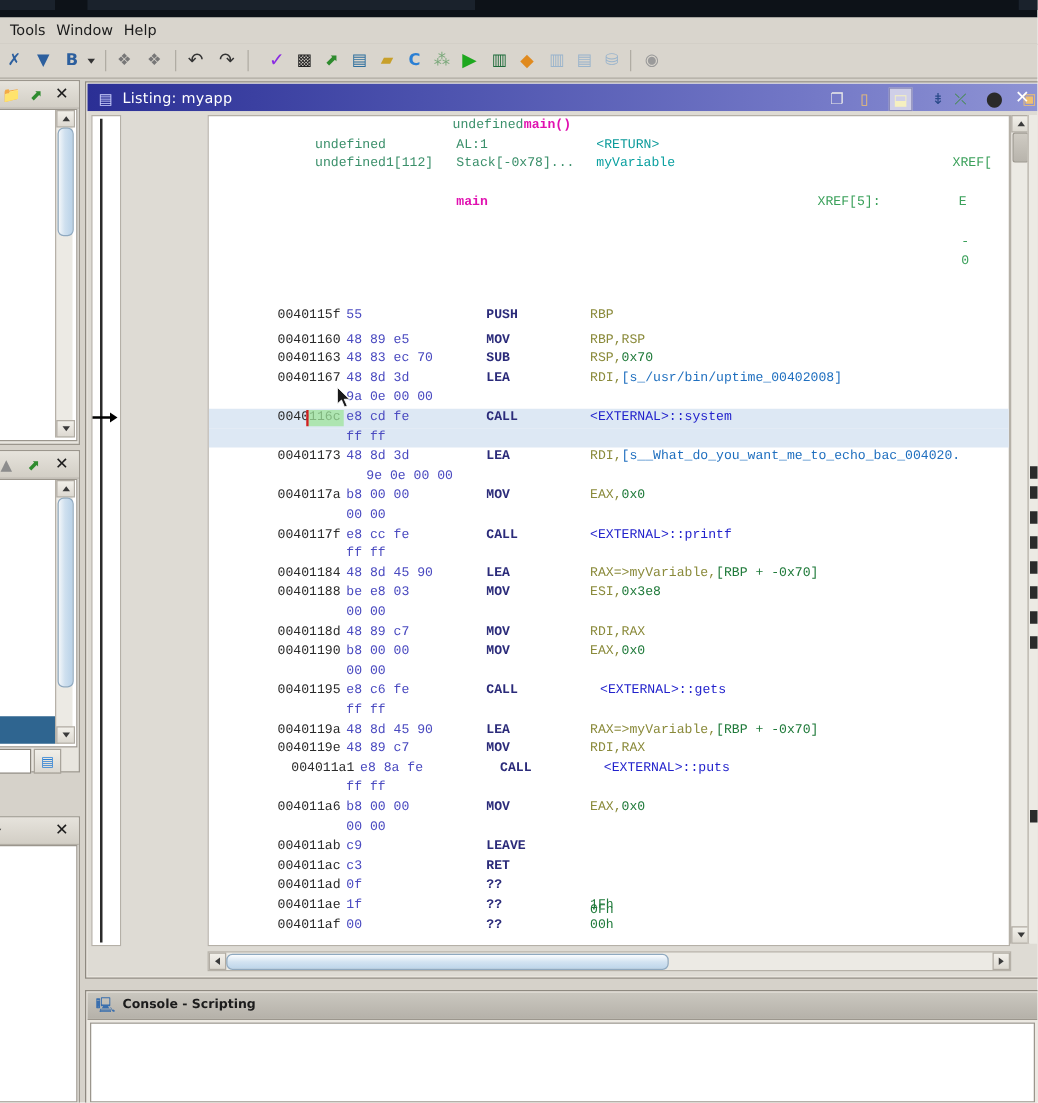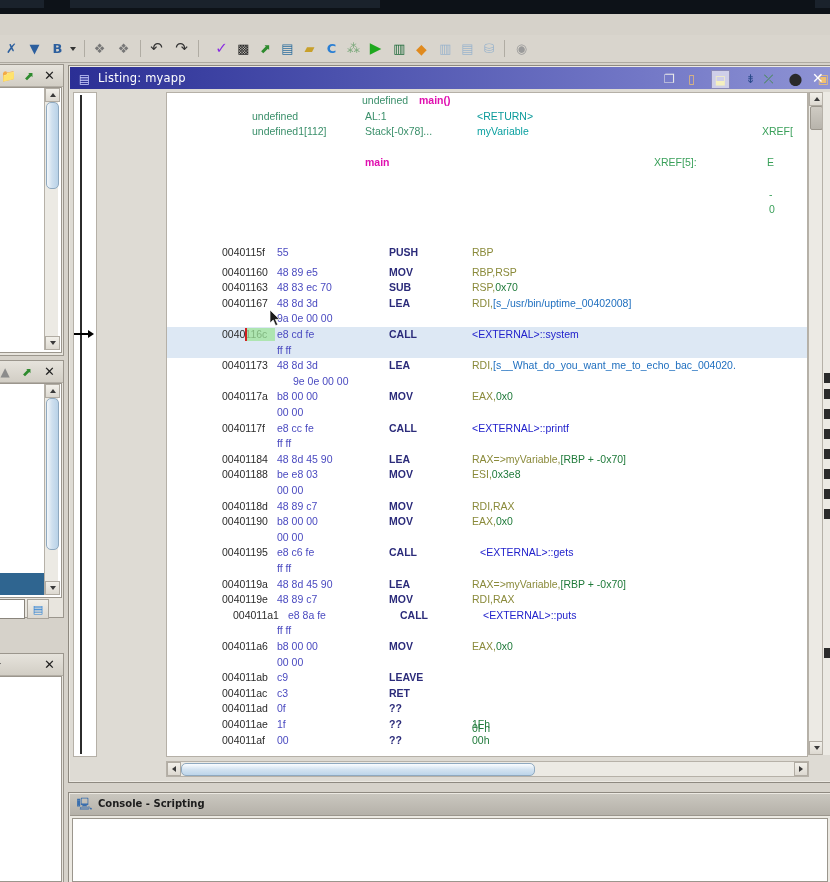--- a/index.html
+++ b/index.html
@@ -76,21 +76,21 @@
     display:flex;align-items:center;}
   .navarrow .shaft{width:14px;height:2px;background:#000;}
   .navarrow .head{width:0;height:0;border-top:4px solid transparent;border-bottom:4px solid transparent;border-left:6px solid #000;}
 
   
   .codearea{position:absolute;left:96px;top:3px;width:640px;height:663px;
     background:#ffffff;border:1px solid #b5b0a7;overflow:hidden;}
   .codeinner{position:absolute;left:0;top:0;width:660px;}
 
   .crow{position:relative;height:15.6px;white-space:pre;
-    font-family:Liberation Sans, sans-serif;font-size:10.5px;}
+    font-family:Liberation Mono, monospace;font-size:10.5px;}
   .crow.hl{background:#dde8f4;}
   .tok{position:absolute;top:1px;white-space:pre;}
 
   .c-addr{color:#2b2b2b;}
   .c-byte{color:#4a4ac0;}
   .c-mnem{color:#2b2b7a;font-weight:bold;}
   .c-reg{color:#8a8a3a;}
   .c-num{color:#1f7a3a;}
   .c-extern{color:#2222cc;text-align:right;}
   .c-var{color:#0aa0a0;}
@@ -138,20 +138,25 @@
 <body>
 
 <div class="root">
 
   <div class="desktop-bar">
     <div class="db-chip" style="left:0;width:44px;"></div>
     <div class="db-chip" style="left:70px;width:310px;"></div>
     <div class="db-chip" style="left:815px;width:200px;"></div>
   </div>
 
+  <div class="menubar">
+    <div class="menuitem" style="left:4px;"><span>Tools</span></div>
+    <div class="menuitem" style="left:41px;"><span>Window</span></div>
+    <div class="menuitem" style="left:95px;"><span>Help</span></div>
+  </div>
 
   <div class="toolbar">
     <div class="tb-ico" style="left:2px;color:#2c5f9e;">✗</div>
     <div class="tb-ico" style="left:25px;color:#2c5f9e;">▼</div>
     <div class="tb-ico" style="left:48px;color:#2c5f9e;font-weight:bold;">B</div>
     <div class="tb-arrow" style="left:70px;"></div>
     <div class="tb-sep" style="left:84px;"></div>
     <div class="tb-ico" style="left:90px;color:#777;">❖</div>
     <div class="tb-ico" style="left:114px;color:#777;">❖</div>
     <div class="tb-sep" style="left:140px;"></div>

